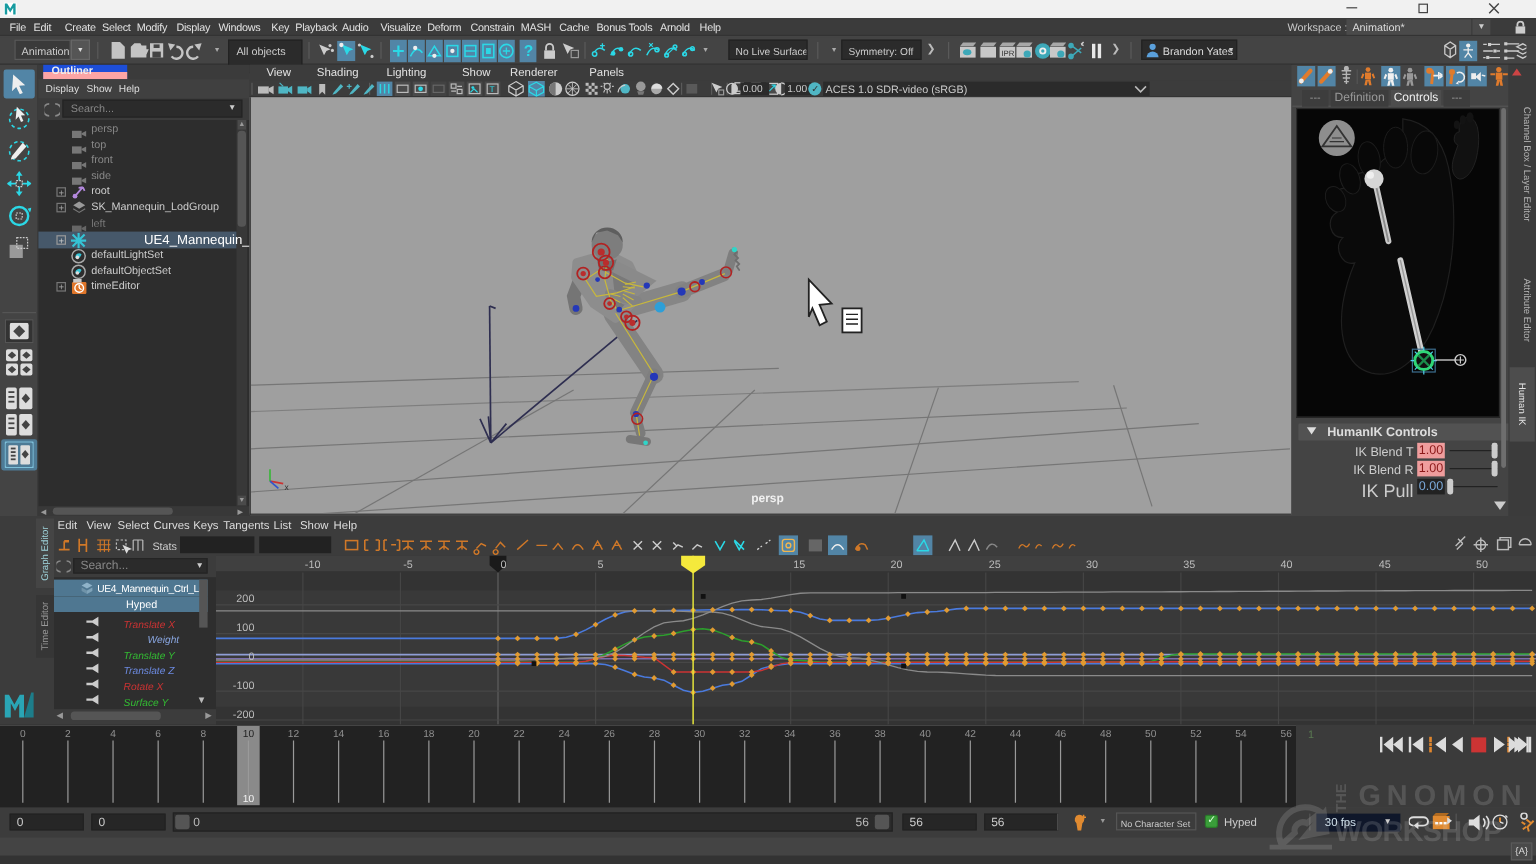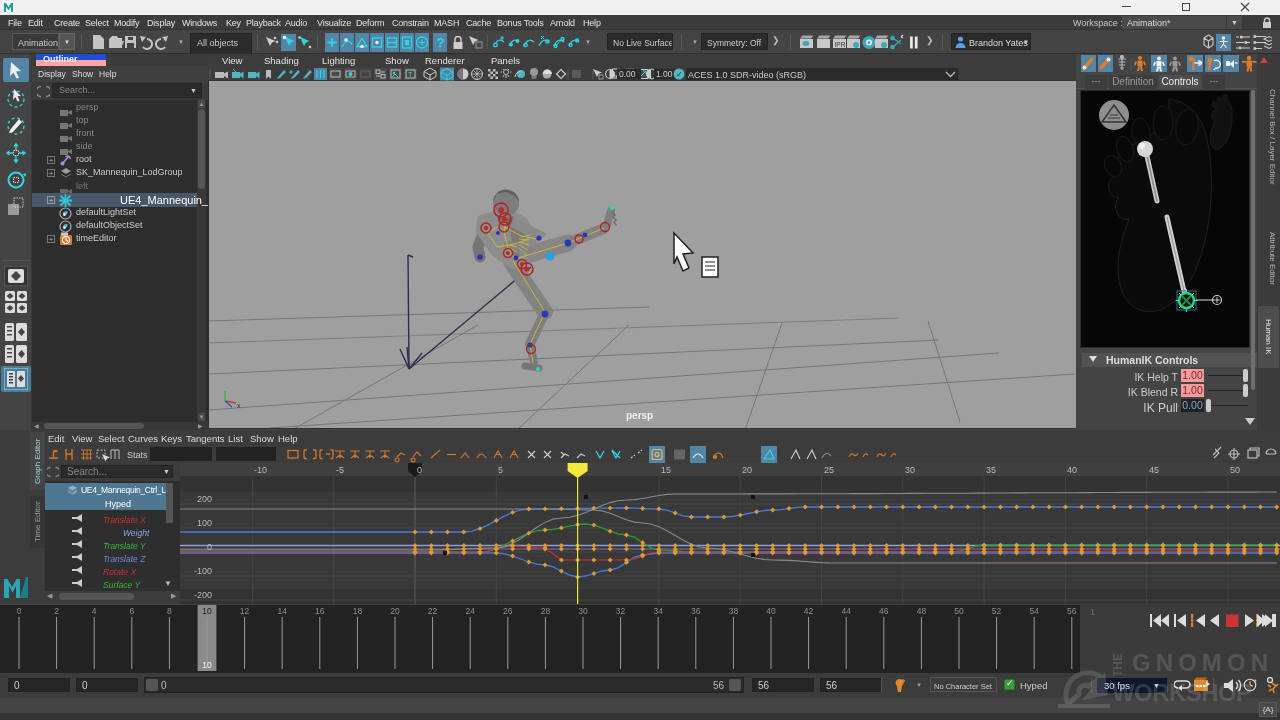--- a/index.html
+++ b/index.html
@@ -754,29 +754,29 @@
         <path d="M115 209 h18" stroke="#bbb" stroke-width="1.2"></path>
         <circle cx="136" cy="209" r="4.5" fill="none" stroke="#ccc" stroke-width="1.2"></circle>
         <path d="M136 206 v6 M133 209 h6" stroke="#ccc" stroke-width="1"></path>
       </svg>
     </div>
 
     <div class="abs" style="left:5px;top:299px;width:187px;height:14px;background:#525252;border-radius:1px;">
       <span class="abs" style="left:7px;top:3px;width:0;height:0;border-left:4px solid transparent;border-right:4px solid transparent;border-top:6px solid #ddd;"></span>
       <span class="abs" style="left:24px;top:1px;font-size:10.5px;font-weight:bold;color:#ddd;">HumanIK Controls</span>
     </div>
-    <div class="abs" style="left:0;top:317px;width:101px;height:11px;color:#ccc;font-size:10.5px;text-align:right;">IK Help T</div>
+    <div class="abs" style="left:0;top:317px;width:101px;height:11px;color:#ccc;font-size:10.5px;text-align:right;">IK Blend T</div>
     <div class="abs" style="left:104px;top:315px;width:23px;height:13px;background:#ef9d9d;color:#8c1a1a;font-size:10.5px;text-align:center;line-height:13px;">1.00</div>
     <div class="abs" style="left:131px;top:321px;width:40px;height:1px;background:#222;"></div>
     <div class="abs" style="left:166px;top:315px;width:5px;height:13px;background:#ccc;border-radius:2px;"></div>
     <div class="abs" style="left:0;top:332px;width:101px;height:11px;color:#ccc;font-size:10.5px;text-align:right;">IK Blend R</div>
     <div class="abs" style="left:104px;top:330px;width:23px;height:13px;background:#ef9d9d;color:#8c1a1a;font-size:10.5px;text-align:center;line-height:13px;">1.00</div>
     <div class="abs" style="left:131px;top:336px;width:40px;height:1px;background:#222;"></div>
     <div class="abs" style="left:166px;top:330px;width:5px;height:13px;background:#ccc;border-radius:2px;"></div>
-    <div class="abs" style="left:0;top:347px;width:101px;height:11px;color:#ccc;font-size:12px;text-align:right;">IK Pull</div>
+    <div class="abs" style="left:0;top:347px;width:101px;height:11px;color:#ccc;font-size:15px;text-align:right;">IK Pull</div>
     <div class="abs" style="left:104px;top:345px;width:23px;height:13px;background:#222;color:#7aa8d8;font-size:10.5px;text-align:center;line-height:13px;">0.00</div>
     <div class="abs" style="left:131px;top:351px;width:40px;height:1px;background:#222;"></div>
     <div class="abs" style="left:129px;top:345px;width:5px;height:13px;background:#ccc;border-radius:2px;"></div>
     <div class="abs" style="left:174px;top:36px;width:4px;height:300px;background:#6e6e6e;border-radius:2px;"></div>
 
     <div class="abs" style="left:168px;top:364px;width:0;height:0;border-left:5px solid transparent;border-right:5px solid transparent;border-top:7px solid #ccc;"></div>
   </div>
 
   <div class="abs" id="righttabs" style="left:1257px;top:54px;width:23px;height:376px;background:#3b3b3b;">
     <div class="abs" style="left:3px;top:3px;width:0;height:0;border-left:4px solid transparent;border-right:4px solid transparent;border-bottom:6px solid #c44;"></div>

